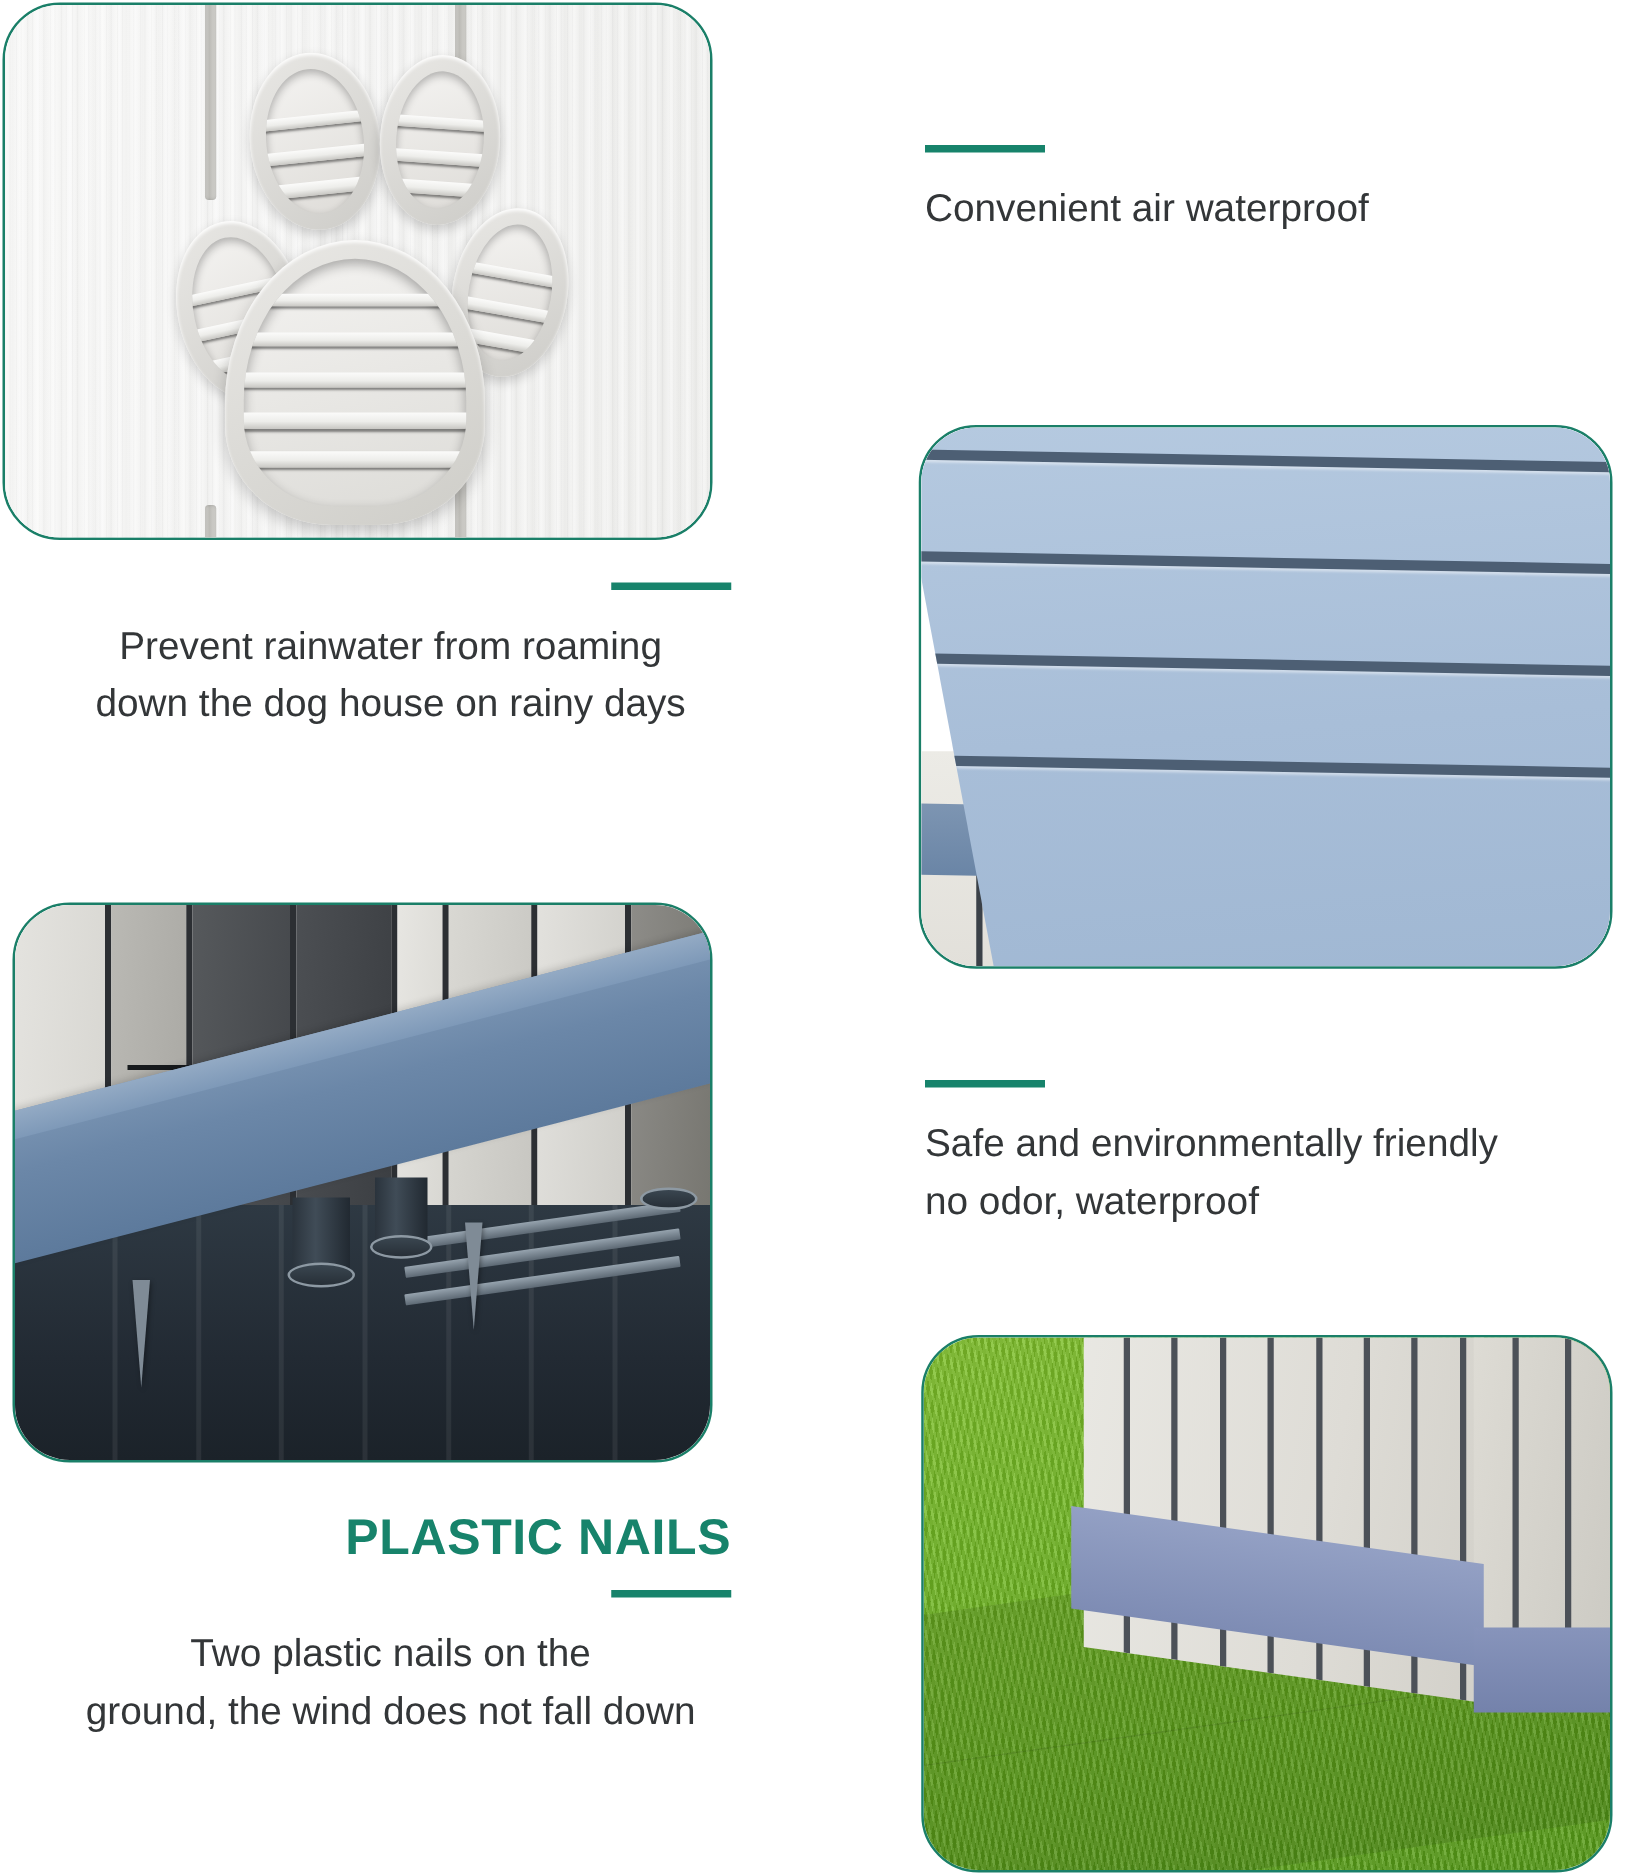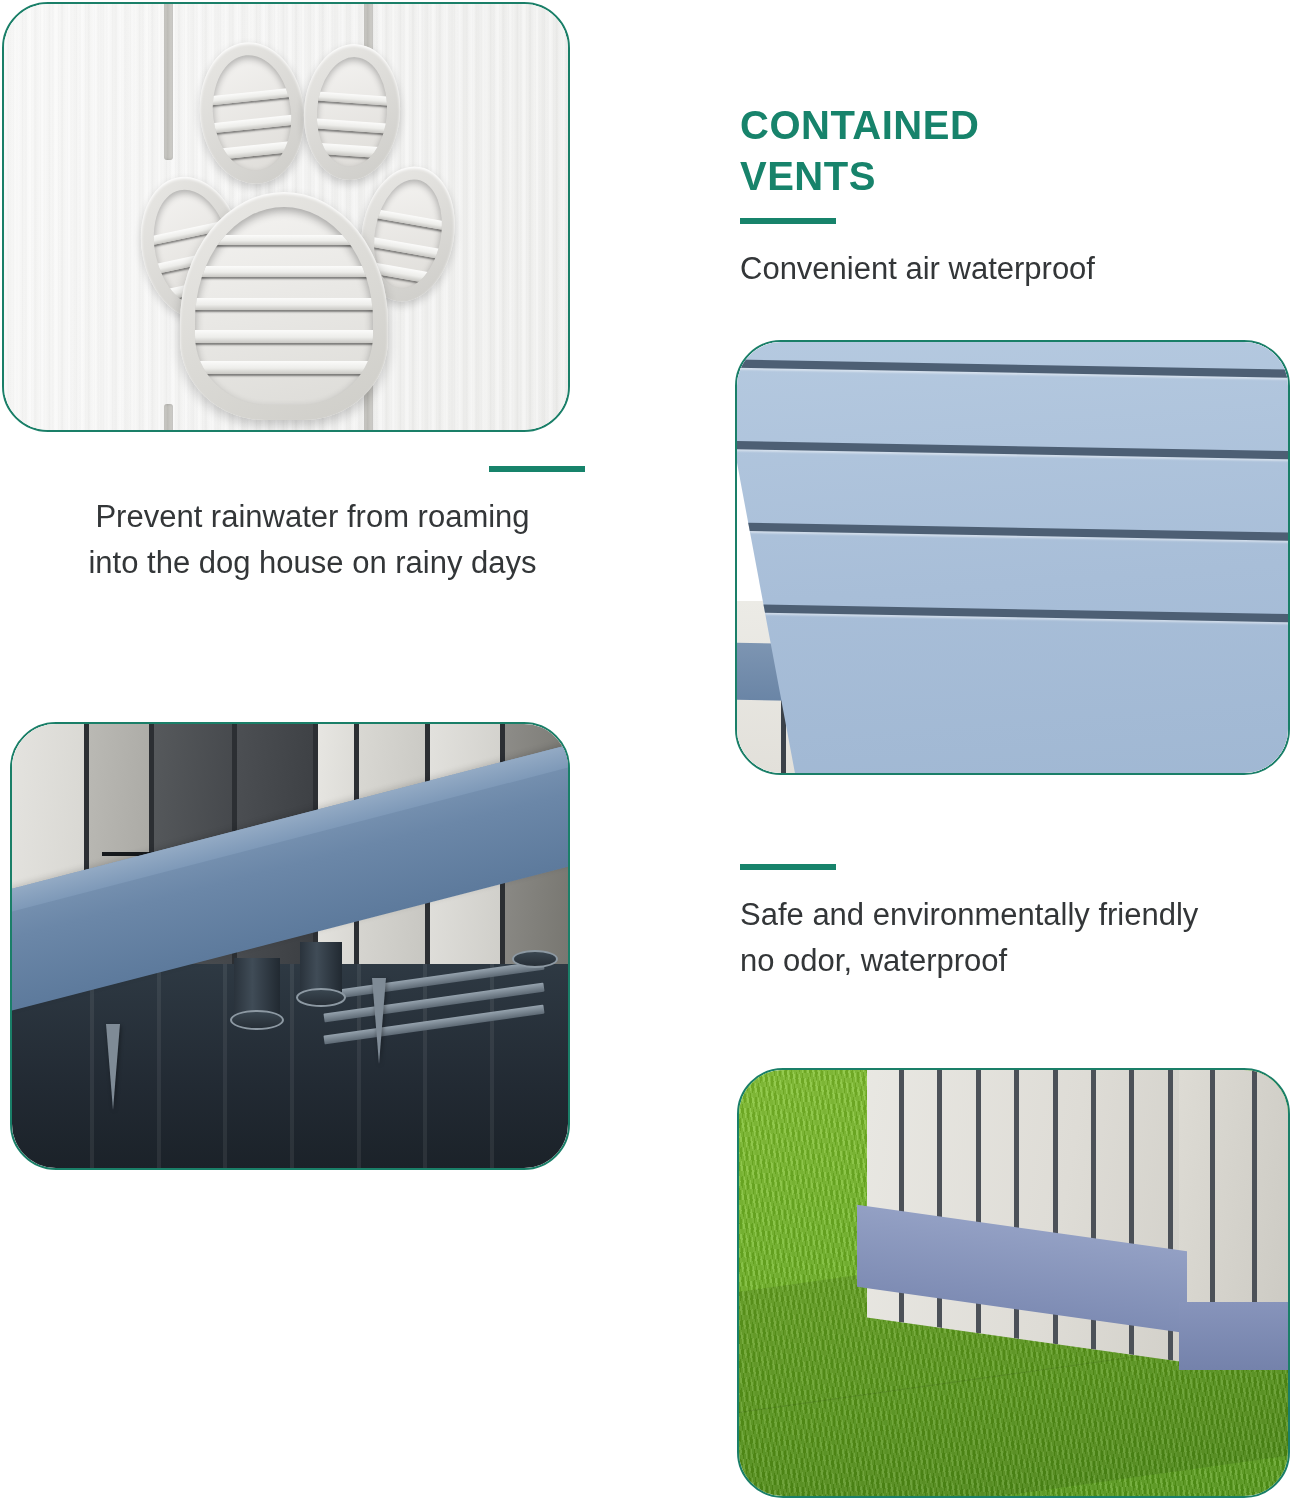--- a/index.html
+++ b/index.html
@@ -296,26 +296,24 @@
         <div class="louver" style="top:46%;height:12px;"></div>
         <div class="louver" style="top:62%;height:13px;"></div>
         <div class="louver" style="top:78%;height:13px;"></div>
       </div>
     </div>
   </div>
 
   <div class="feature-text align-right" id="text-raised-floor" style="left:40px; top:450px; width:545px;">
     <div class="feature-divider"></div>
     <div class="feature-body align-center-body">Prevent rainwater from roaming
-into the dog house on rainy days</div>
+down the dog house on rainy days</div>
   </div>
 
   <div class="feature-text align-left" id="text-contained-vents" style="left:740px; top:100px; width:545px;">
-    <div class="feature-heading">CONTAINED
-VENTS</div>
     <div class="feature-divider"></div>
     <div class="feature-body">Convenient air waterproof</div>
   </div>
 
   <div class="photo-card" id="panel-roof">
     <div class="roof-bg">
 
       <div class="wall-cream">
         <div class="wall-groove" style="left:8%;"></div>
         <div class="wall-groove" style="left:18%;"></div>
@@ -393,20 +391,26 @@
       </div>
     </div>
   </div>
 
   <div class="feature-text align-left" id="text-pp-material" style="left:740px; top:848px; width:545px;">
     <div class="feature-divider"></div>
     <div class="feature-body">Safe and environmentally friendly
 no odor, waterproof</div>
   </div>
 
+  <div class="feature-text align-right" id="text-plastic-nails" style="left:40px; top:1205px; width:545px;">
+    <div class="feature-heading">PLASTIC NAILS</div>
+    <div class="feature-divider"></div>
+    <div class="feature-body align-center-body">Two plastic nails on the
+ground, the wind does not fall down</div>
+  </div>
 
   <div class="photo-card" id="panel-grass">
     <div class="grass-bg">
       <div class="grass-shade" style="left:-10%; top:180px;"></div>
       <div class="grass-shade" style="left:-10%; top:300px;"></div>
 
       <div class="house-wall" style="left:128px; top:-30px; width:320px; height:300px; transform:skewY(8deg);">
         <div class="house-groove" style="left:10%;"></div>
         <div class="house-groove" style="left:22%;"></div>
         <div class="house-groove" style="left:34%;"></div>

